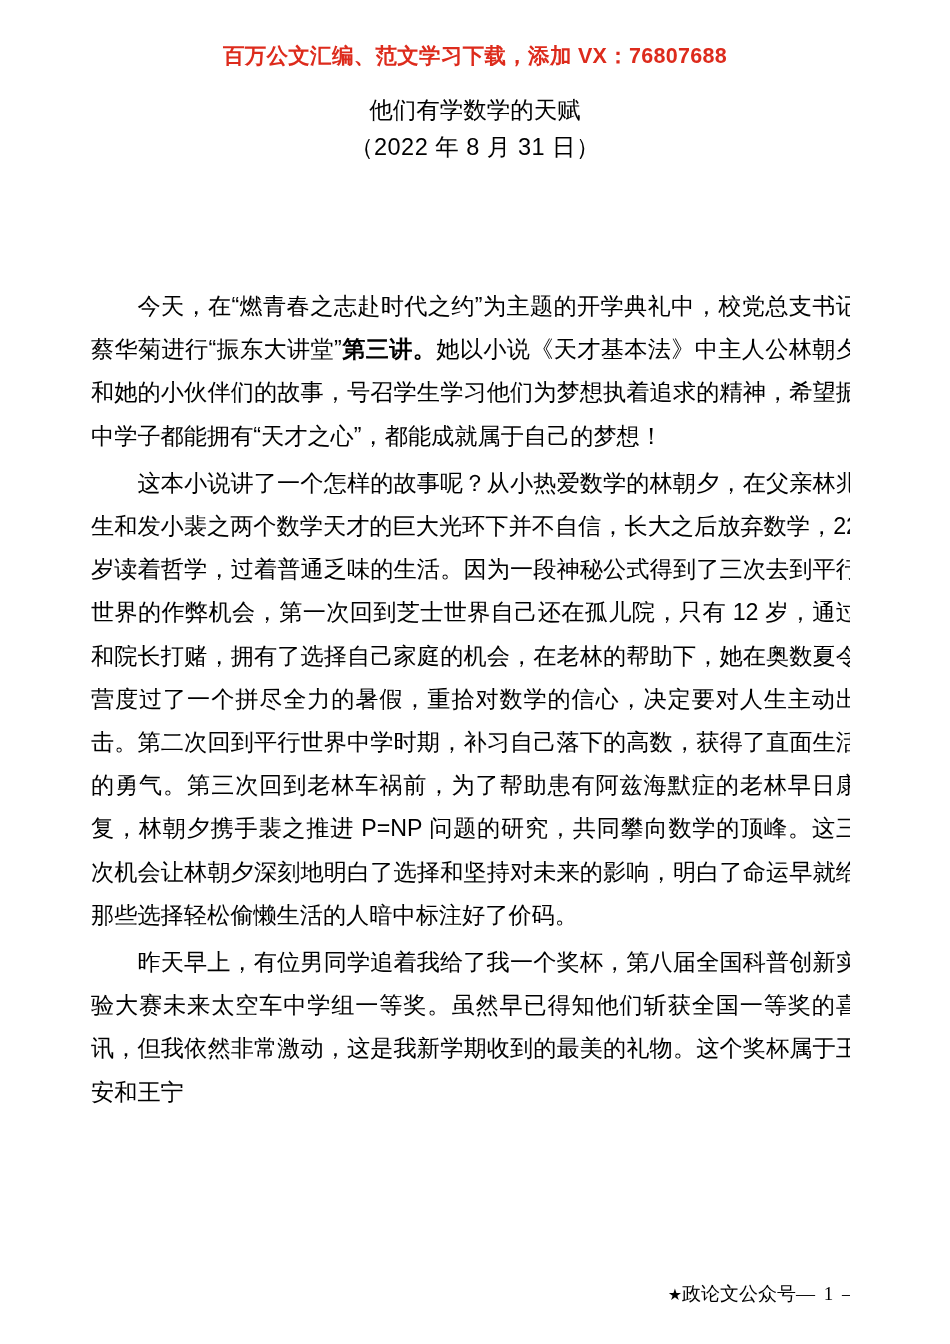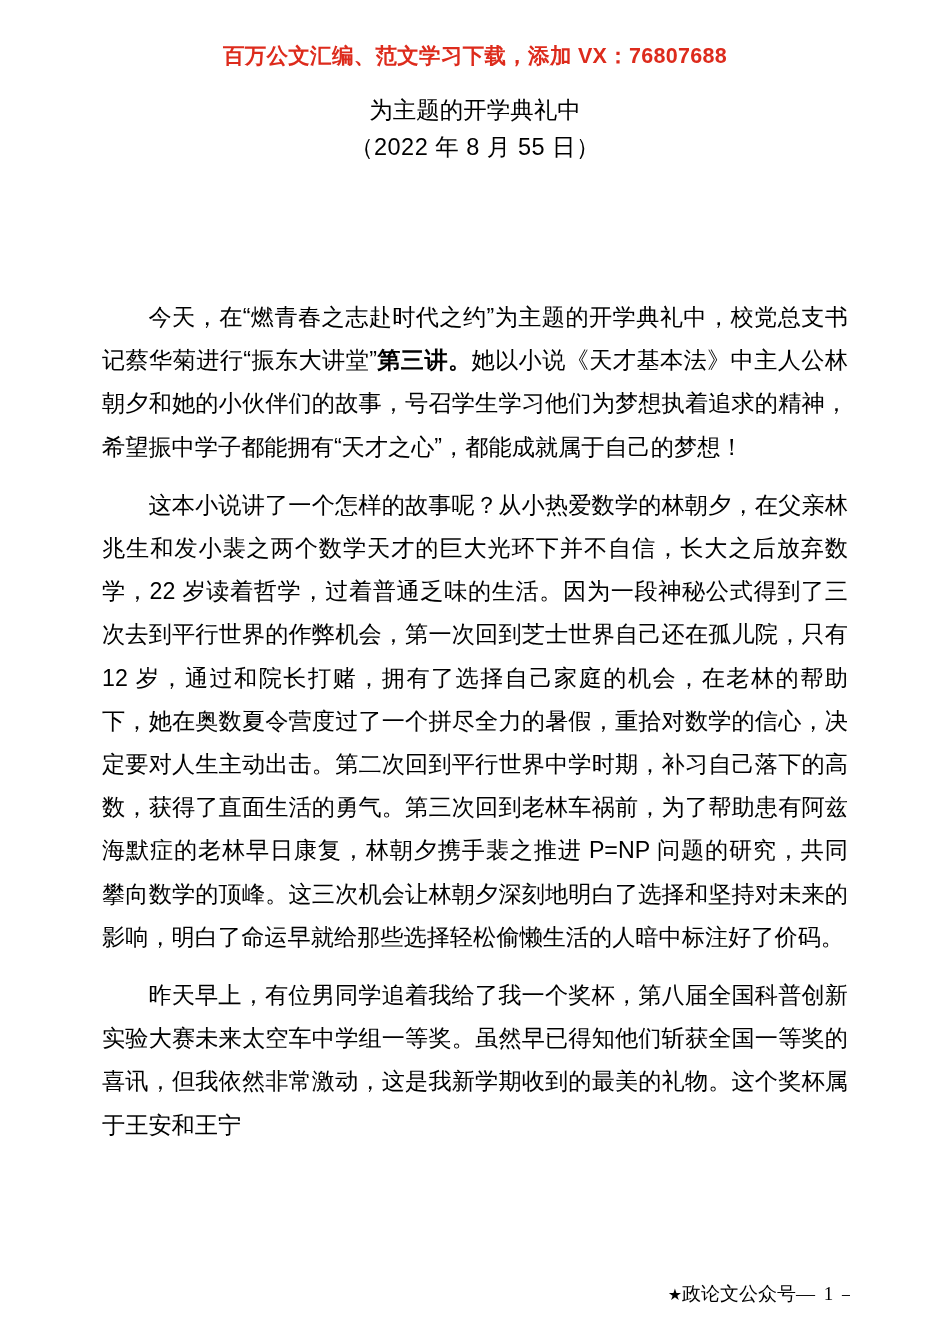--- a/index.html
+++ b/index.html
@@ -56,21 +56,21 @@
     top: 281px;
     left: 87px;
     width: 776px;
   }
   .para {
     font-size: 23.2px;
     line-height: 43.2px;
     text-align: justify;
     text-justify: inter-character;
     text-indent: 2em;
-    margin: 15px;
+    margin: 4px;
     color: #000;
     word-break: break-all;
   }
   .para b {
     font-weight: bold;
   }
 
   
   .footer {
     position: absolute;
@@ -87,22 +87,22 @@
   .footer .pagenum { letter-spacing: 2px; }
 </style>
 </head>
 <body>
 
 <div class="page">
 
   <div class="promo-banner">百万公文汇编、范文学习下载，添加 VX：76807688</div>
 
   <div class="title-block">
-    <div class="title-line">为主题的开学典礼中</div>
-    <div class="title-line date">（2022 年 8 月 55 日）</div>
+    <div class="title-line">他们有学数学的天赋</div>
+    <div class="title-line date">（2022 年 8 月 31 日）</div>
   </div>
 
   <div class="body-text">
 
     <p class="para"><span>今天，在“燃青春之志赴时代之约”为主题的开学典礼中，校党总支书记蔡华菊进行“振东大讲堂”</span><b>第三讲。</b><span>她以小说《天才基本法》中主人公林朝夕和她的小伙伴们的故事，号召学生学习他们为梦想执着追求的精神，希望振中学子都能拥有“天才之心”，都能成就属于自己的梦想！</span></p>
 
 
     <p class="para">这本小说讲了一个怎样的故事呢？从小热爱数学的林朝夕，在父亲林兆生和发小裴之两个数学天才的巨大光环下并不自信，长大之后放弃数学，22 岁读着哲学，过着普通乏味的生活。因为一段神秘公式得到了三次去到平行世界的作弊机会，第一次回到芝士世界自己还在孤儿院，只有 12 岁，通过和院长打赌，拥有了选择自己家庭的机会，在老林的帮助下，她在奥数夏令营度过了一个拼尽全力的暑假，重拾对数学的信心，决定要对人生主动出击。第二次回到平行世界中学时期，补习自己落下的高数，获得了直面生活的勇气。第三次回到老林车祸前，为了帮助患有阿兹海默症的老林早日康复，林朝夕携手裴之推进 P=NP 问题的研究，共同攀向数学的顶峰。这三次机会让林朝夕深刻地明白了选择和坚持对未来的影响，明白了命运早就给那些选择轻松偷懒生活的人暗中标注好了价码。</p>
 
 

